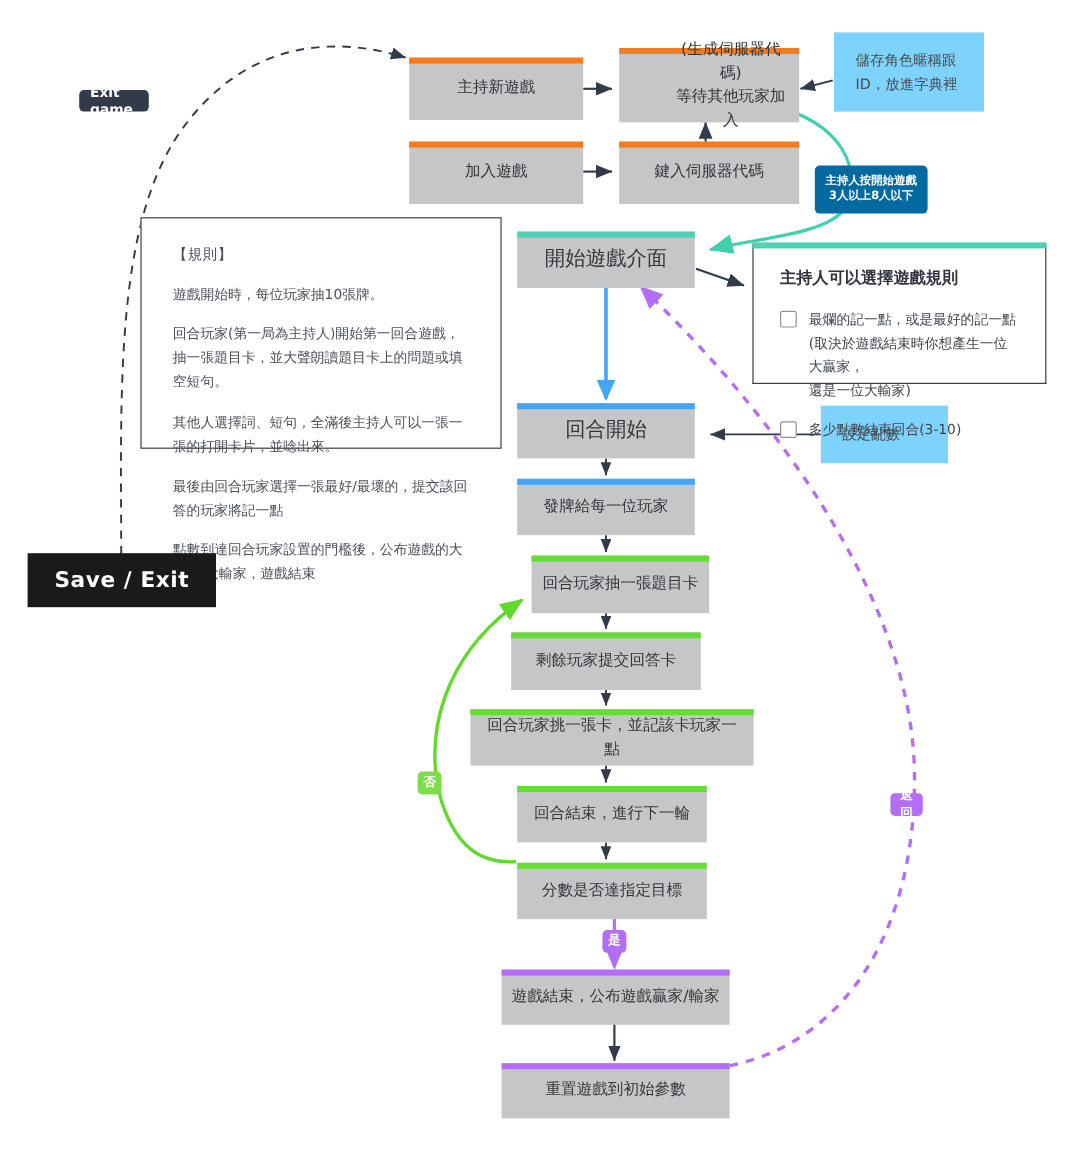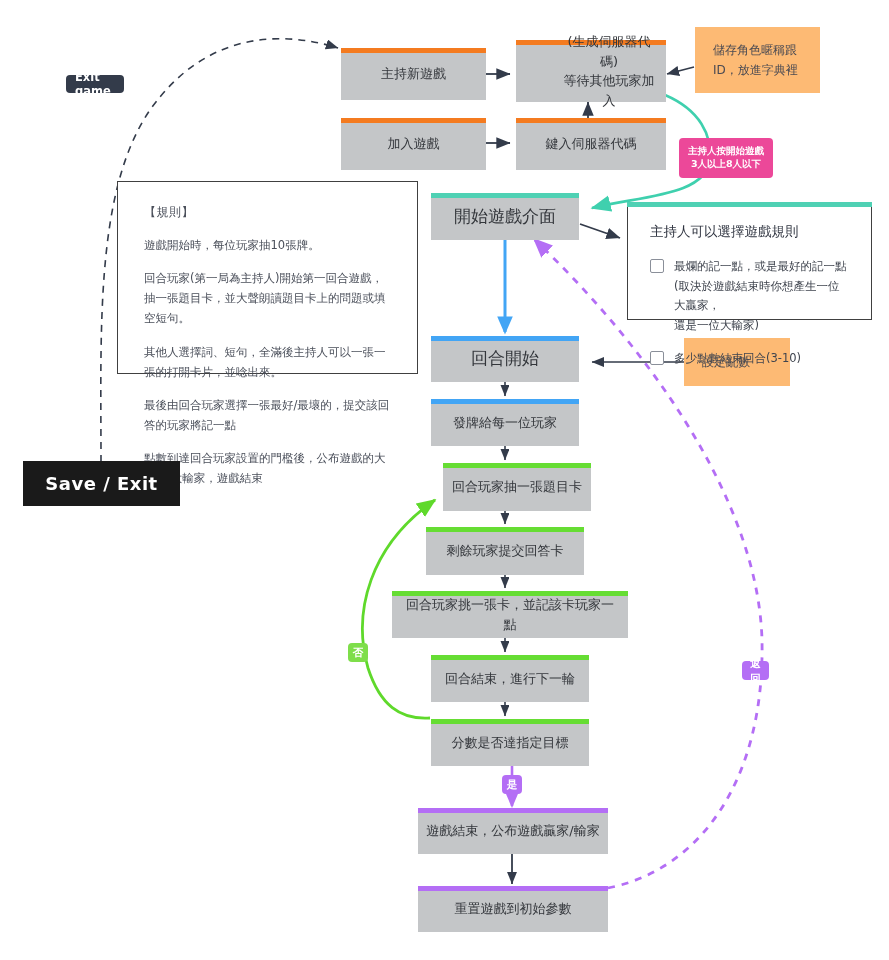--- a/index.html
+++ b/index.html
@@ -30,21 +30,21 @@
   .cap-orange{background:#f47b20;}
   .cap-teal{background:#4fd1b4;}
   .cap-blue{background:#42a5f5;}
   .cap-green{background:#66dd33;}
   .cap-purple{background:#b46ef5;}
 
   .node.big{font-size:17px;}
 
   
   .note{
-    position:absolute;background:#fdba74;
+    position:absolute;background:#7dd3fc;
     display:flex;align-items:center;
     font-size:12px;line-height:1.7;color:#4a4a52;
     padding:16px 18px;box-sizing:border-box;z-index:2;
   }
 
   
   .panel{
     position:absolute;background:#ffffff;border:1px solid #404040;
     box-sizing:border-box;z-index:2;
   }
@@ -52,21 +52,21 @@
   .panel .pcap{position:absolute;left:-1px;right:-1px;top:-1px;height:5px;background:#4fd1b4;}
 
   #rules-panel{padding:22px 26px 20px 26px;}
   #rules-panel .rtitle{font-size:12px;color:#4a4f5a;margin-bottom:14px;letter-spacing:.5px;}
   #rules-panel p{
     margin:0 0 13px 0;font-size:11.5px;line-height:1.75;color:#4a4f5a;
   }
   #rules-panel p:last-child{margin-bottom:0;}
 
   #host-panel{padding:20px 22px 18px 22px;}
-  #host-panel .htitle{font-weight:normal;font-size:13.5px;color:#2f3440;margin-bottom:16px;}
+  #host-panel .htitle{font-weight:bold;font-size:13.5px;color:#2f3440;margin-bottom:16px;}
   .chk-row{display:flex;align-items:flex-start;margin-bottom:14px;}
   .chk-row:last-child{margin-bottom:0;}
   .chkbox{
     width:12px;height:12px;border:1.4px solid #8a8f99;border-radius:2px;
     flex:0 0 auto;margin-top:2px;margin-right:10px;background:#fff;
   }
   .chk-txt{font-size:11.5px;line-height:1.7;color:#3f444e;}
 
   
   .pill-dark{
@@ -81,21 +81,21 @@
     display:flex;align-items:center;justify-content:center;z-index:4;
   }
 
   
   .elabel{
     position:absolute;border-radius:4px;color:#ffffff;
     display:flex;flex-direction:column;align-items:center;justify-content:center;
     text-align:center;line-height:1.35;z-index:5;box-sizing:border-box;
     font-weight:bold;
   }
-  .elabel.teal{background:#ec4899;font-size:9.5px;padding:20px 7px;color:#ffffff;}
+  .elabel.teal{background:#0369a1;font-size:9.5px;padding:20px 7px;color:#ffffff;}
   .elabel.green{background:#7ede4a;font-size:10.5px;padding:3px 6px;}
   .elabel.purple{background:#b46ef5;font-size:10.5px;padding:3px 6px;}
 </style>
 </head>
 <body>
 
 <div id="canvas">
 
   <svg class="edges" viewBox="0 0 889 960">
     <defs>

